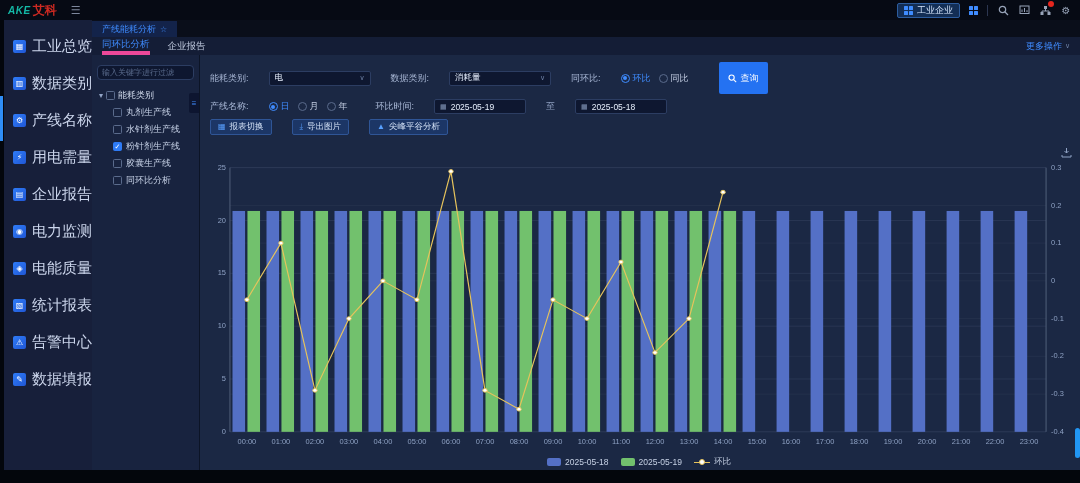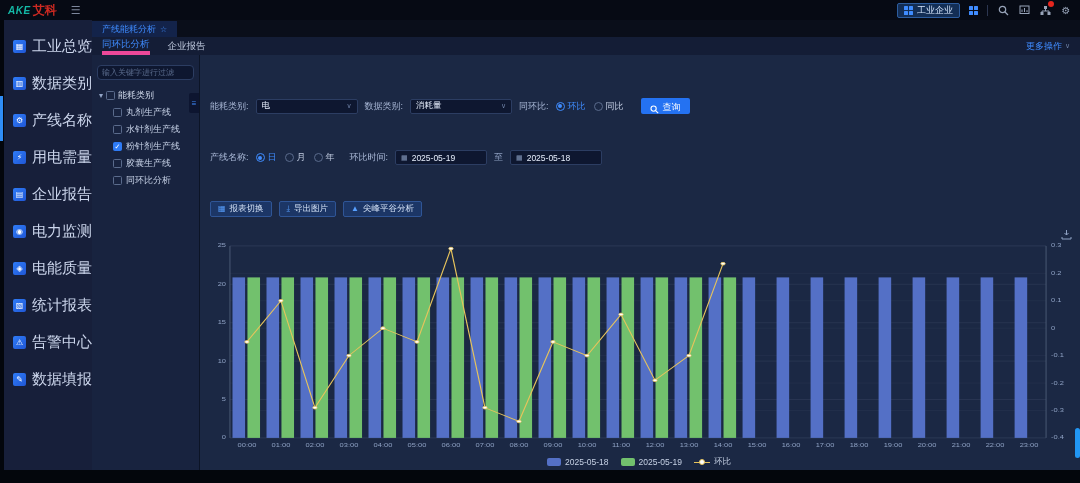--- a/index.html
+++ b/index.html
@@ -49,31 +49,31 @@
   .tree-root { display:flex; align-items:center; gap:3px; margin:9px 0 2px 2px; color:#d5deef; font-size:9px; }
   .caret { color:#93a5c7; font-size:8px; }
   .tree-item { display:flex; align-items:center; gap:4px; margin:4px 0 0 16px; color:#c6d1e6; font-size:9px; cursor:pointer; }
   .cb { width:9px; height:9px; border:1px solid #5a6b8c; border-radius:1.5px; background:transparent; flex:0 0 9px; font-size:7px; color:#fff; display:flex; align-items:center; justify-content:center; line-height:1; }
   .cb.checked { background:#2e7bf6; border-color:#2e7bf6; }
   .tree-collapse { position:absolute; right:0; top:38px; width:10px; height:20px; background:#0d1530; border-radius:2px 0 0 2px; color:#3f8cff; font-size:8px; display:flex; align-items:center; justify-content:center; }
 
   
   .chart-panel { flex:1; background:#1b2844; border-left:1px solid #0c1426; display:flex; flex-direction:column; min-width:0; }
   .filters { padding:7px 10px 2px; }
-  .f-row { display:flex; align-items:center; gap:7px; margin-bottom:5px;margin-top:36px; }
+  .f-row { display:flex; align-items:center; gap:20px; margin-bottom:5px; }
   .f-label { color:#a9b8d6; font-size:9px; white-space:nowrap; }
   .select { display:flex; align-items:center; justify-content:space-between; width:102px; height:15px; background:#0e1730; border:1px solid #2c3d62; border-radius:2px; padding:0 5px; font-size:8.5px; color:#e6eefc; }
   .chev { color:#6c7fa3; font-size:7px; }
   .radio-group { display:flex; align-items:center; gap:8px; }
   .radio-opt { display:flex; align-items:center; gap:3px; font-size:9px; color:#c3cde2; }
   .radio { width:9px; height:9px; border:1px solid #5a6b8c; border-radius:50%; position:relative; flex:0 0 9px; }
   .radio.sel { border-color:#3f8cff; }
   .radio.sel::after { content:''; position:absolute; inset:1.5px; background:#3f8cff; border-radius:50%; }
   .radio-opt.sel-text { color:#3f8cff; }
-  .query-btn { display:flex; align-items:flex-end; gap:4px; height:16px; background:#2472f2; border-radius:2px; color:#fff; font-size:9px; padding:0 9px; margin-left:10px; cursor:pointer; }
+  .query-btn { display:flex; align-items:center; gap:4px; height:32px; background:#2472f2; border-radius:2px; color:#fff; font-size:9px; padding:0 9px; margin-left:10px; cursor:pointer; }
   .date-input { display:flex; align-items:center; gap:4px; width:92px; height:15px; background:#0e1730; border:1px solid #2c3d62; border-radius:2px; padding:0 5px; font-size:8.5px; color:#e6eefc; }
   .cal-ico { color:#7f92b4; font-size:7px; }
   .to-label { color:#8b9cbd; font-size:9px; }
   .act-btn { display:flex; align-items:center; gap:4px; height:16px; background:#1c3666; border:1px solid #2f5596; border-radius:2px; color:#d4e2f6; font-size:8.5px; padding:0 7px; cursor:pointer; }
   .act-ico { color:#58a0ff; font-size:8px; line-height:1; }
 
   .chart-area { flex:1; position:relative; padding:12px 6px 0 4px; min-height:0; display:flex; flex-direction:column; }
   .save-icon { position:absolute; top:2px; right:8px; color:#8fa2c4; }
   #chart-svg { width:100%; flex:1; }
   .grid { stroke:#35425f; stroke-width:0.6; }

